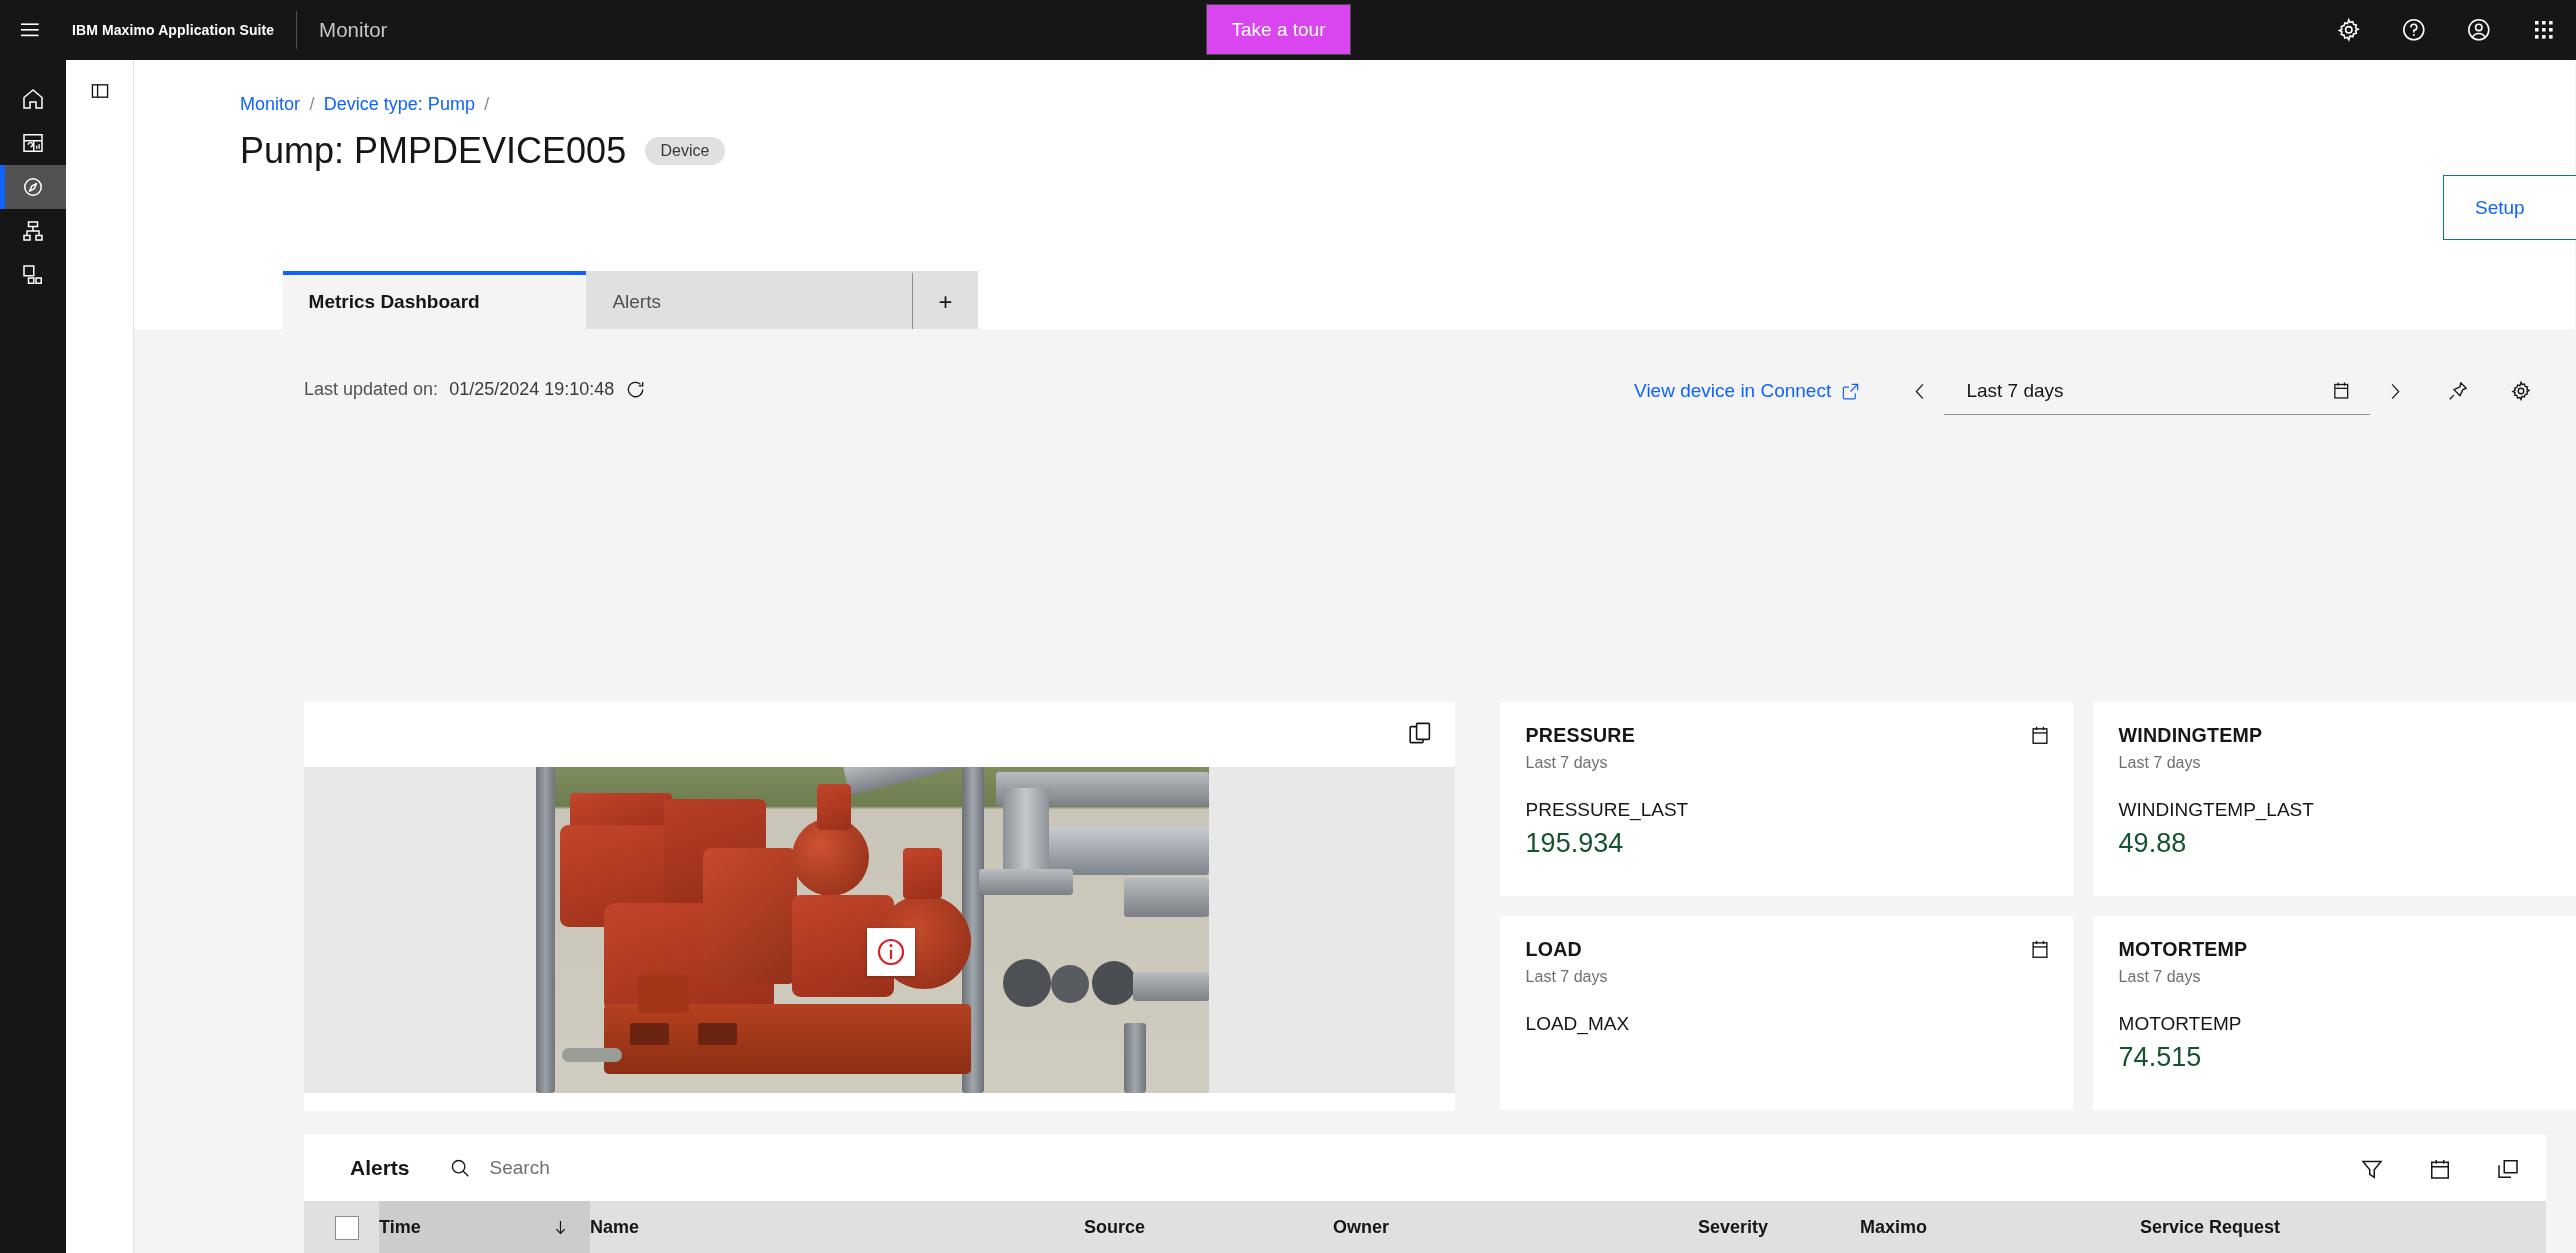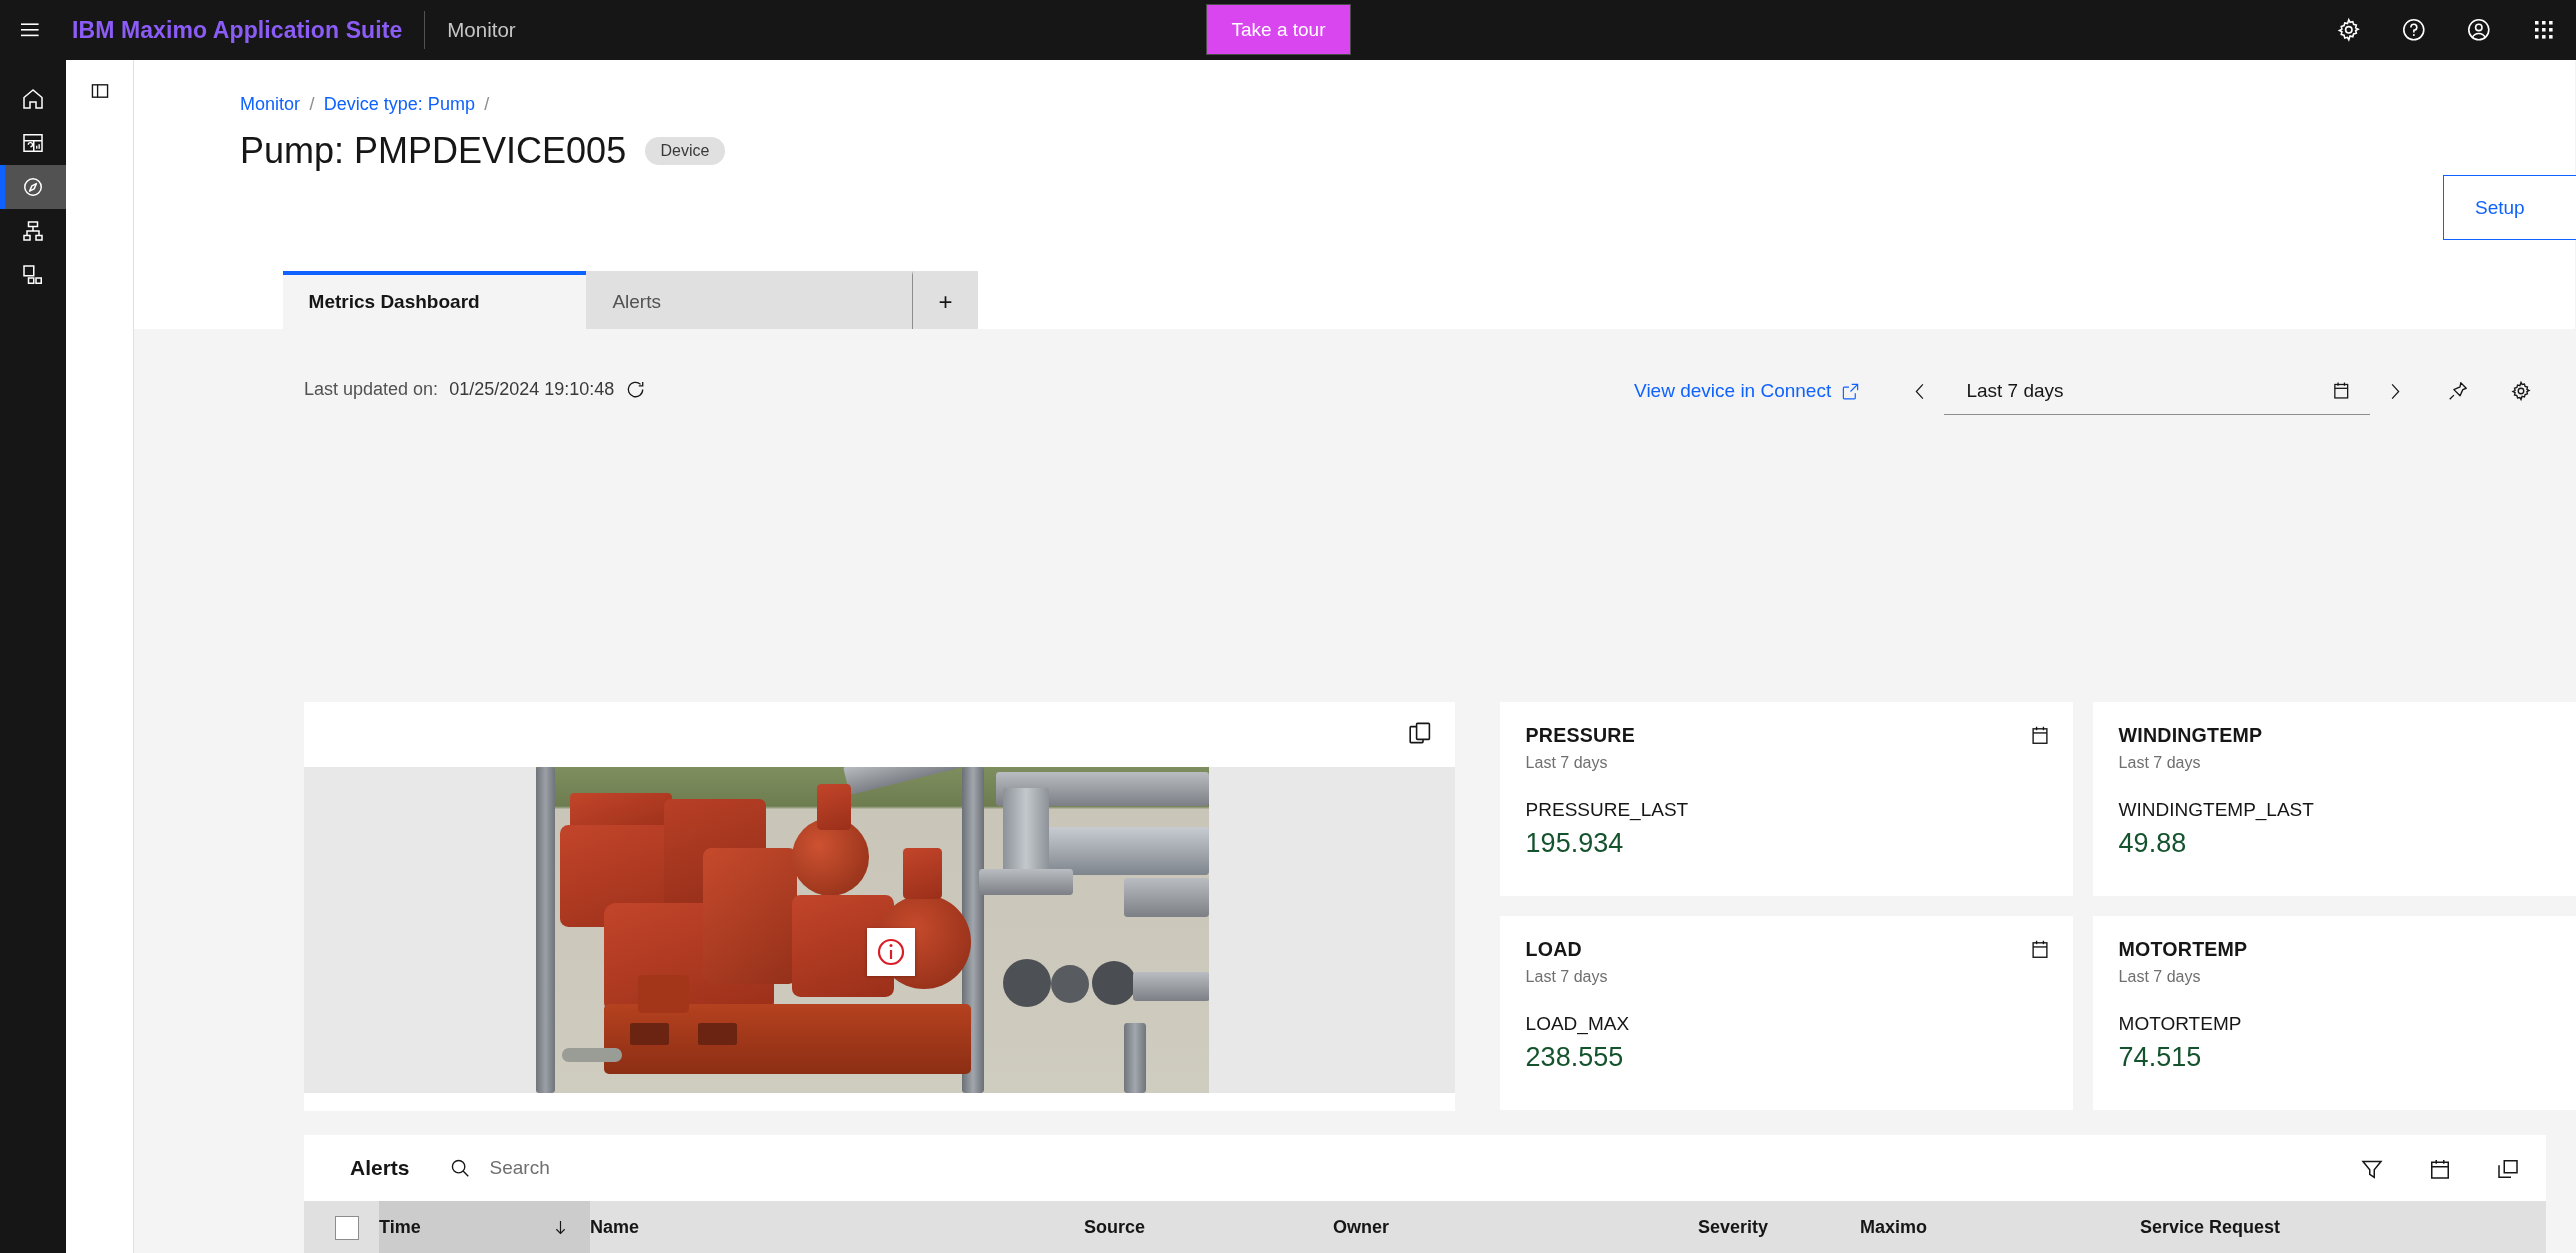--- a/index.html
+++ b/index.html
@@ -18,21 +18,21 @@
     display: flex; align-items: center;
     z-index: 40;
   }
   .hamburger {
     width: 60px; height: 60px;
     display: flex; align-items: center; justify-content: center;
     cursor: pointer;
   }
   .hamburger svg { width: 25.6px; height: 25.6px; }
   .brand {
-    color: #8b5cf6; font-size: 23px; font-weight: 600;
+    color: #ffffff; font-size: 14px; font-weight: 600;
     padding-left: 12px; letter-spacing: 0.1px;
     white-space: nowrap;
   }
   .brand-divider {
     width: 0.9px; height: 38px; background: #525252;
     margin: 0 22px;
   }
   .module-name {
     color: #c6c6c6; font-size: 20.5px; font-weight: 400;
     white-space: nowrap;
@@ -594,21 +594,20 @@
           <svg viewBox="0 0 32 32" fill="none" stroke="#161616" stroke-width="2">
             <rect x="6" y="7" width="20" height="21"></rect>
               <line x1="11" y1="4" x2="11" y2="9"></line>
               <line x1="21" y1="4" x2="21" y2="9"></line>
               <line x1="6" y1="13" x2="26" y2="13"></line>
           </svg>
         </div>
         <div class="m-title">LOAD</div>
         <div class="m-range">Last 7 days</div>
         <div class="m-label">LOAD_MAX</div>
-        <div class="m-value">238.555</div>
       </div>
 
       <div class="metric-card" style="top:587px; left:1959px;">
 
         <div class="m-title">MOTORTEMP</div>
         <div class="m-range">Last 7 days</div>
         <div class="m-label">MOTORTEMP</div>
         <div class="m-value">74.515</div>
       </div>
 

